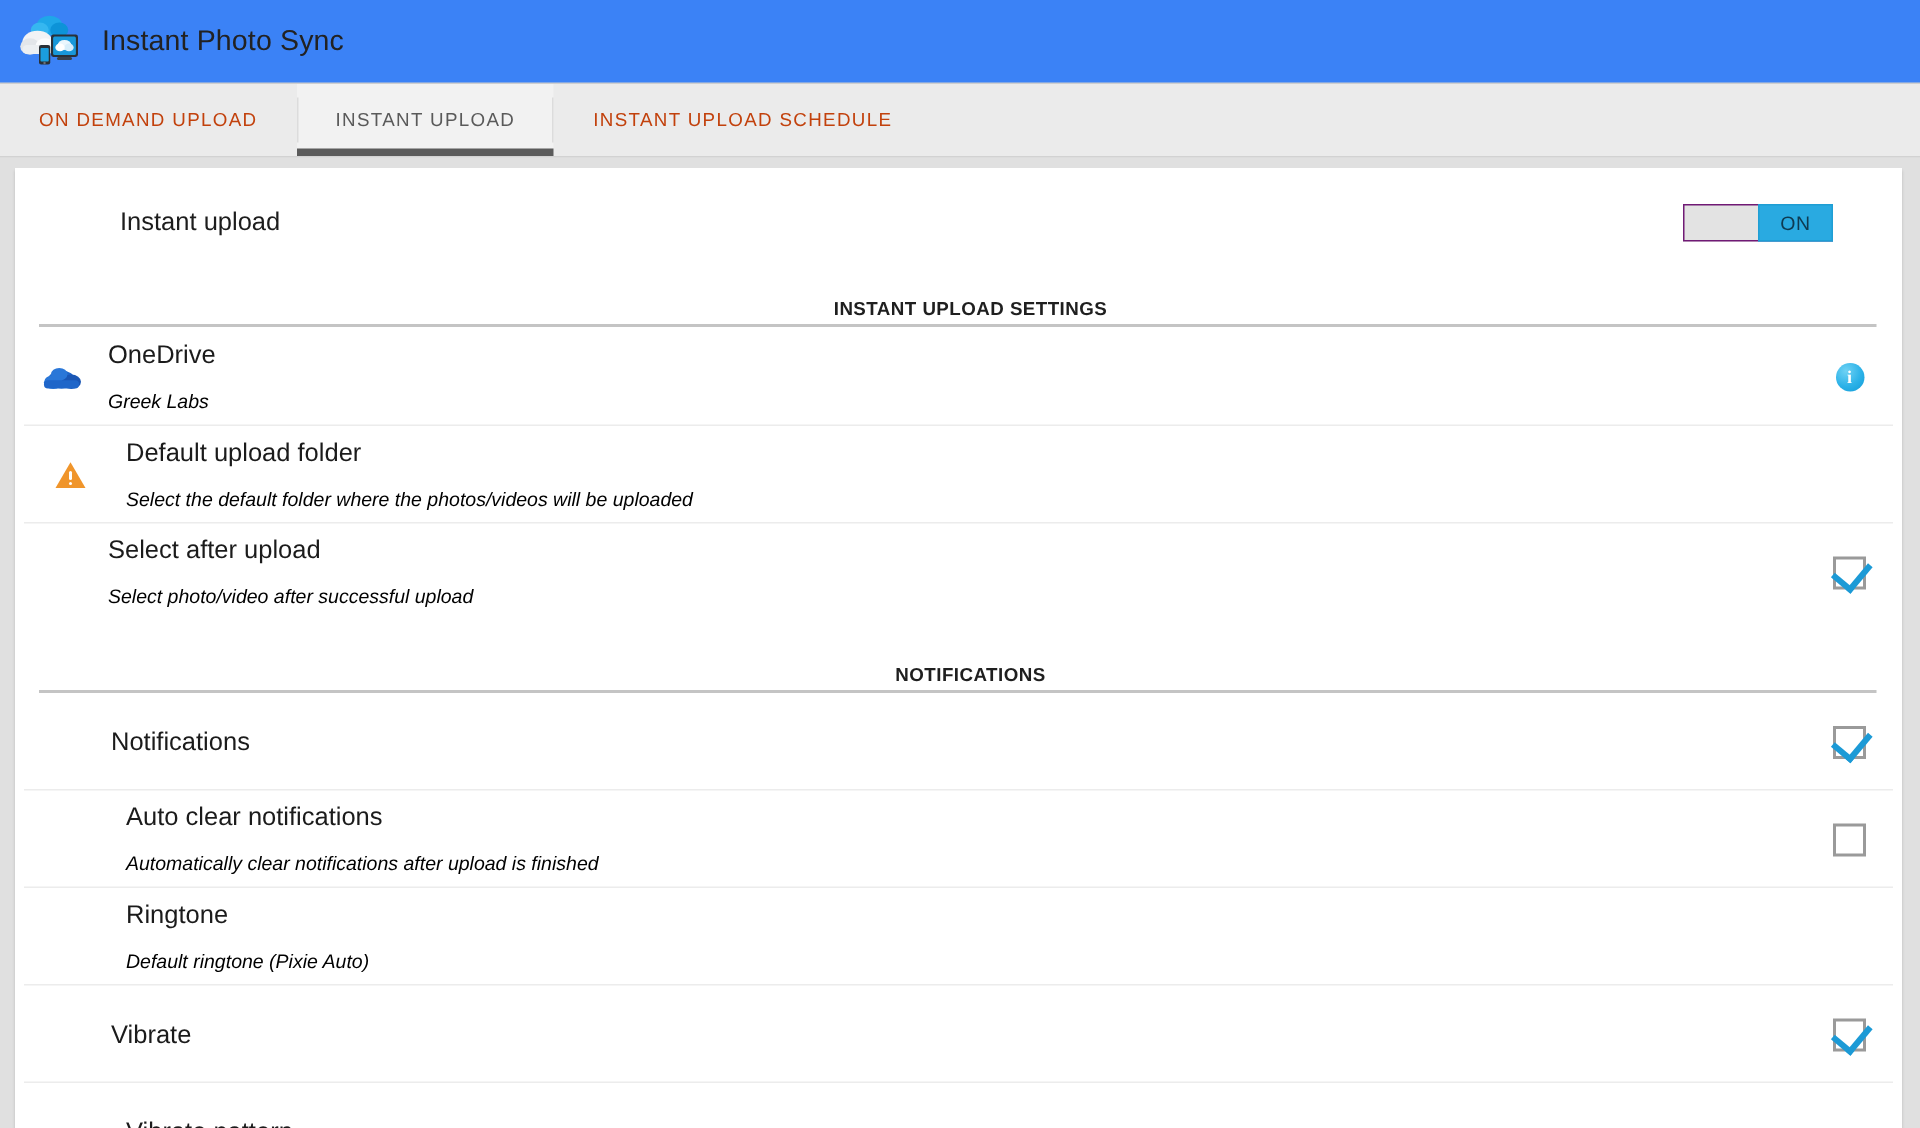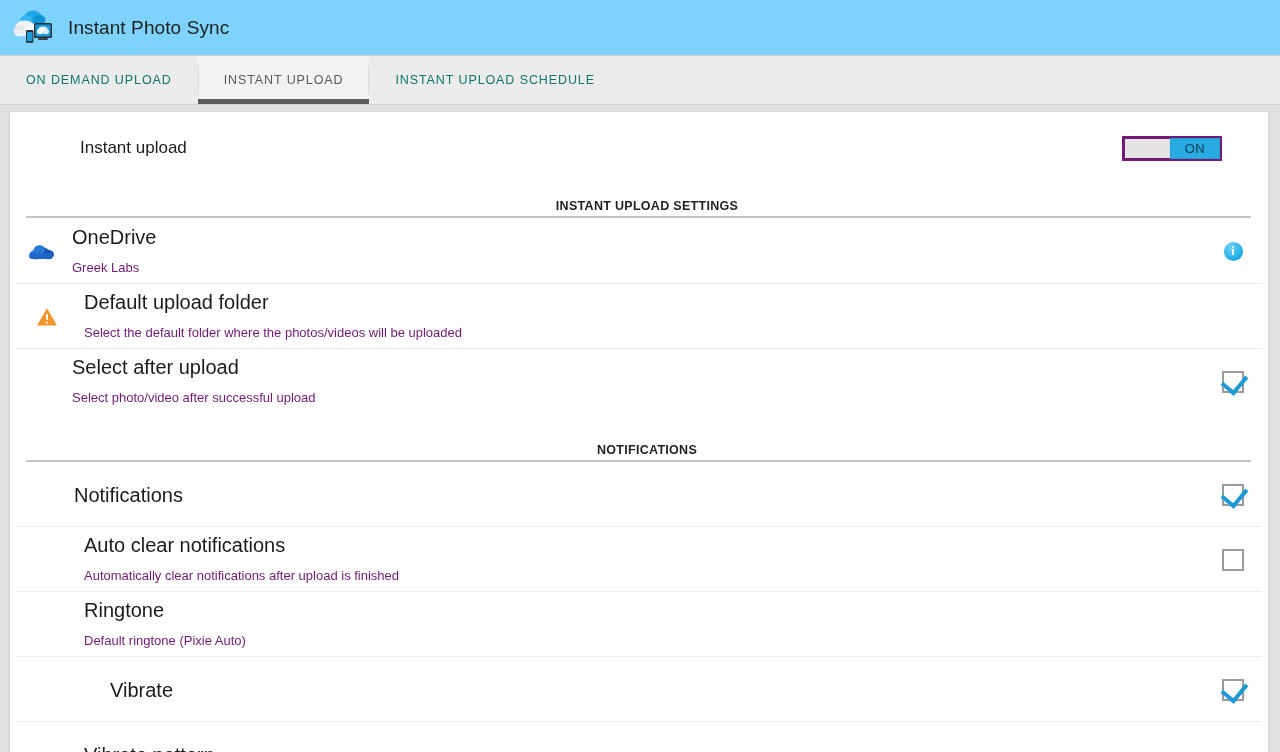--- a/index.html
+++ b/index.html
@@ -4,37 +4,37 @@
 <style>
   html,body{margin:0;padding:0;}
   body{
     width:1280px;height:752px;overflow:hidden;
     background:#e0e0e0;
     font-family:"Liberation Sans","DejaVu Sans",sans-serif;
     -webkit-font-smoothing:antialiased;
   }
   
   .app-header{
-    height:56px;background:#7dd3fc;
+    height:56px;background:#3b82f6;
     border-bottom:1px solid #cfcfcf;
     display:flex;align-items:center;padding-left:12px;box-sizing:border-box;
   }
   .app-icon{width:44px;height:42px;position:relative;flex:0 0 auto;}
   .app-title{
     font-size:19px;color:#222;margin-left:12px;font-weight:400;letter-spacing:.1px;
   }
   
   .tabbar{
     height:48px;background:#ebebeb;position:relative;
     display:flex;align-items:stretch;
     border-bottom:1px solid #d2d2d2;
   }
   .tab{
     position:relative;display:flex;align-items:center;justify-content:center;
-    font-size:12.5px;letter-spacing:.9px;color:#0f766e;
+    font-size:12.5px;letter-spacing:.9px;color:#c2410c;
     padding:0 26px;box-sizing:border-box;cursor:default;
     text-transform:uppercase;
   }
   .tab.active{background:#f2f2f2;color:#5a5a5a;}
   .tab.active:before,.tab.active:after{
     content:"";position:absolute;top:9px;bottom:9px;width:1px;background:#dcdcdc;
   }
   .tab.active:before{left:0;}
   .tab.active:after{right:0;}
   .tab .underline{
@@ -53,38 +53,38 @@
     position:relative;display:flex;align-items:center;
     box-sizing:border-box;
   }
   .row .divider{
     position:absolute;left:6px;right:6px;bottom:0;height:1px;background:#ececec;
   }
   .row-icon{
     width:62px;flex:0 0 62px;display:flex;align-items:center;justify-content:center;
   }
   .row-texts{flex:1 1 auto;min-width:0;}
-  .row-title{font-size:20px;color:#1b1b1b;line-height:22px;font-weight:400;}
-  .row-sub{font-size:13px;color:#701a75;line-height:18px;margin-top:11px;}
+  .row-title{font-size:17px;color:#1b1b1b;line-height:22px;font-weight:400;}
+  .row-sub{font-size:13px;color:#000000;line-height:18px;margin-top:11px;font-style:italic;}
   .row-accessory{
     width:70px;flex:0 0 70px;display:flex;align-items:center;justify-content:center;
   }
   
   .master-row{height:72px;padding-left:8px;}
   .master-row .row-title{font-size:17px;color:#1d1d1d;}
   
   .section{padding:0 0 0 16px;position:relative;height:34px;display:flex;align-items:flex-end;justify-content:center;}
   .section-label{
     font-size:12.5px;font-weight:bold;color:#1f1f1f;letter-spacing:.3px;
     padding-bottom:5px;text-transform:uppercase;
   }
   .section-rule{position:absolute;left:16px;right:17px;bottom:0;height:2px;background:#c4c4c4;}
   
   .switch{
-    width:100px;height:25px;background:#e3e3e3;border:3px solid #701a75;
+    width:100px;height:25px;background:#e3e3e3;border:1px solid #701a75;
     box-sizing:border-box;position:relative;
   }
   .switch .thumb{
     position:absolute;top:-1px;bottom:-1px;right:-1px;width:50px;
     background:#29aae1;border:1px solid #1f9ed4;box-sizing:border-box;
     display:flex;align-items:center;justify-content:center;
     font-size:13px;color:#0e3b52;letter-spacing:.5px;
   }
   
   .checkbox{
@@ -253,21 +253,21 @@
     <div class="row" style="height:65px;">
       <div class="row-icon" style="width:74px;flex:0 0 74px;"></div>
       <div class="row-texts">
         <div class="row-title">Ringtone</div>
         <div class="row-sub">Default ringtone (Pixie Auto)</div>
       </div>
       <div class="row-accessory"></div>
       <div class="divider"></div>
     </div>
 
-    <div class="row" style="height:65px;gap:36px;">
+    <div class="row" style="height:65px;">
       <div class="row-icon" style="width:64px;flex:0 0 64px;"></div>
       <div class="row-texts">
         <div class="row-title">Vibrate</div>
       </div>
       <div class="row-accessory">
         <div class="checkbox checked"></div>
       </div>
       <div class="divider"></div>
     </div>
 

